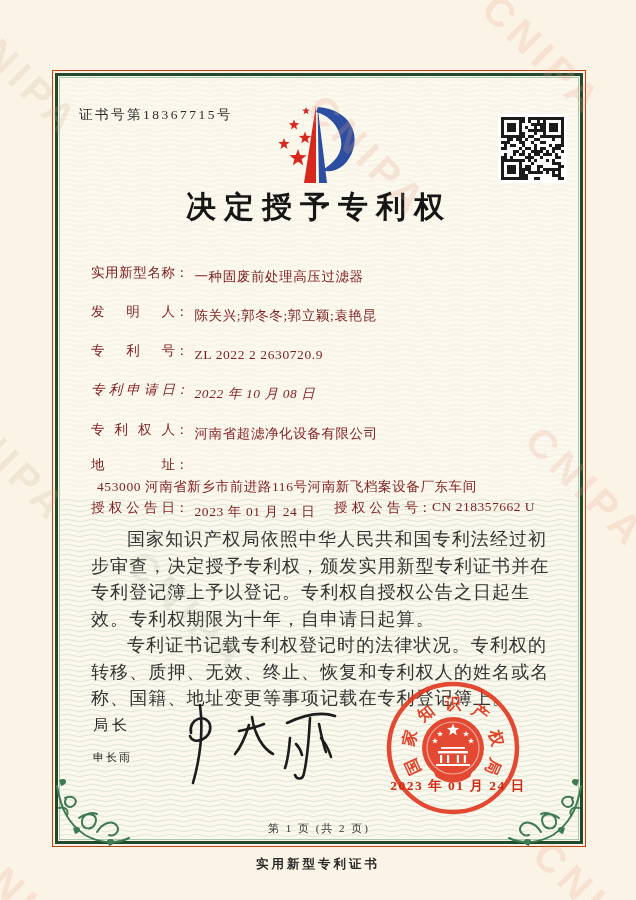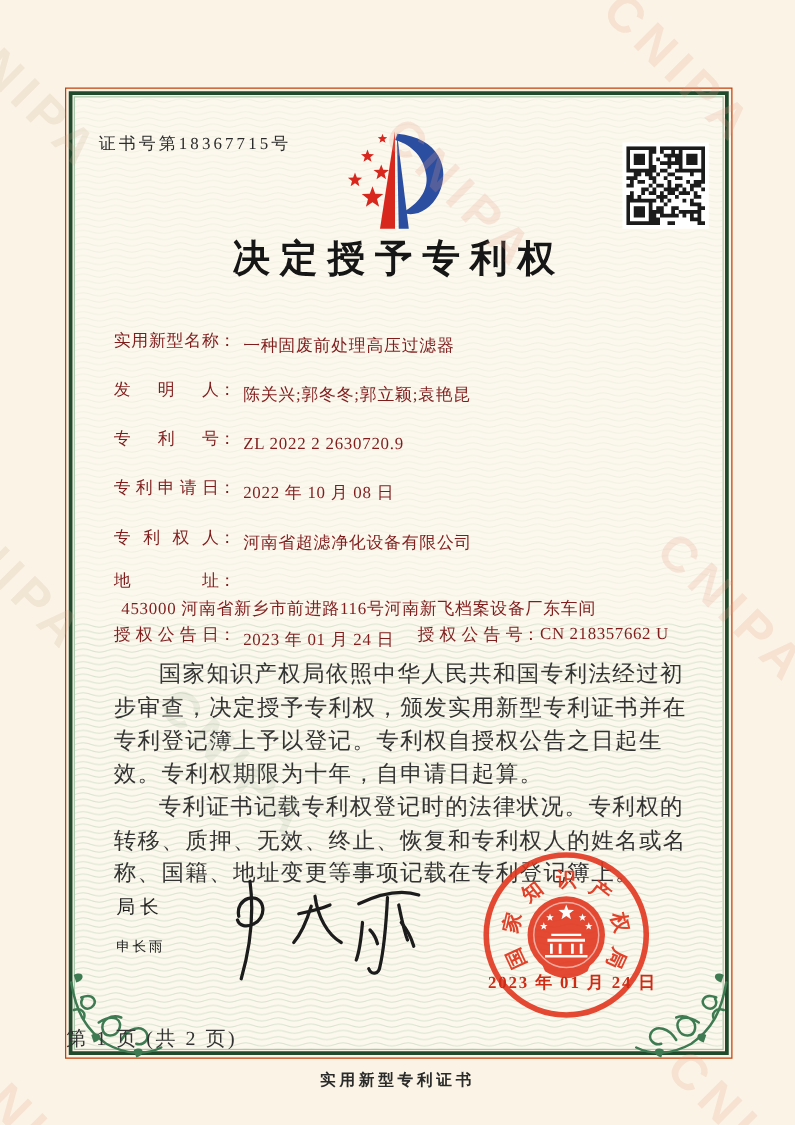--- a/index.html
+++ b/index.html
@@ -39,22 +39,22 @@
          line-height:26.5px;letter-spacing:1.1px;color:#333;}
   .paras p{margin:0;text-indent:2em;}
   
   .director-title{position:absolute;left:40px;top:645px;font-size:15px;letter-spacing:4px;color:#1d1d1d;}
   .director-name{position:absolute;left:40px;top:679px;font-size:11px;letter-spacing:2px;color:#1d1d1d;}
   .sig{position:absolute;left:110px;top:622px;}
   .seal{position:absolute;left:330px;top:607px;opacity:.9;}
   .seal-char{fill:#de2f16;font-size:16px;font-weight:bold;font-family:"Liberation Serif",serif;}
   .seal-date{position:absolute;left:310px;top:706px;width:190px;text-align:center;
              color:#cf2a13;font-size:13.5px;letter-spacing:1.5px;font-weight:bold;}
-  .page-num{position:absolute;left:0;right:0;top:750px;text-align:left;
-            font-size:16px;letter-spacing:2px;color:#333;}
+  .page-num{position:absolute;left:0;right:0;top:750px;text-align:center;
+            font-size:11px;letter-spacing:2px;color:#333;}
   .footer-note{position:absolute;left:0;right:0;top:856px;text-align:center;
                font-size:12.5px;font-weight:bold;letter-spacing:3px;color:#2a2a2a;z-index:3;}
   .corner{position:absolute;bottom:-4px;z-index:2;}
   .corner.left{left:-4px;}
   .corner.right{right:-4px;transform:scaleX(-1);}
 </style>
 </head>
 <body>
 
 <div class="page">
@@ -135,21 +135,21 @@
       <div class="fields">
         <div class="frow" style="top:193px;">
           <span class="flabel">实用新型名称</span><span class="fcolon">：</span><span class="fvalue">一种固废前处理高压过滤器</span>
         </div>
         <div class="frow" style="top:232px;">
           <span class="flabel">发明人</span><span class="fcolon">：</span><span class="fvalue">陈关兴;郭冬冬;郭立颖;袁艳昆</span>
         </div>
         <div class="frow" style="top:271px;">
           <span class="flabel">专利号</span><span class="fcolon">：</span><span class="fvalue">ZL 2022 2 2630720.9</span>
         </div>
-        <div class="frow" style="top:310px;">
+        <div class="frow" style="top:310px;font-style:italic;">
           <span class="flabel">专利申请日</span><span class="fcolon">：</span><span class="fvalue">2022 年 10 月 08 日</span>
         </div>
         <div class="frow" style="top:350px;">
           <span class="flabel">专利权人</span><span class="fcolon">：</span><span class="fvalue">河南省超滤净化设备有限公司</span>
         </div>
         <div class="frow" style="top:385px;">
           <span class="flabel">地址</span><span class="fcolon">：</span><span class="fvalue">453000 河南省新乡市前进路116号河南新飞档案设备厂东车间</span>
         </div>
         <div class="frow" style="top:428px;">
           <span class="flabel">授权公告日</span><span class="fcolon">：</span><span class="fvalue">2023 年 01 月 24 日</span>

